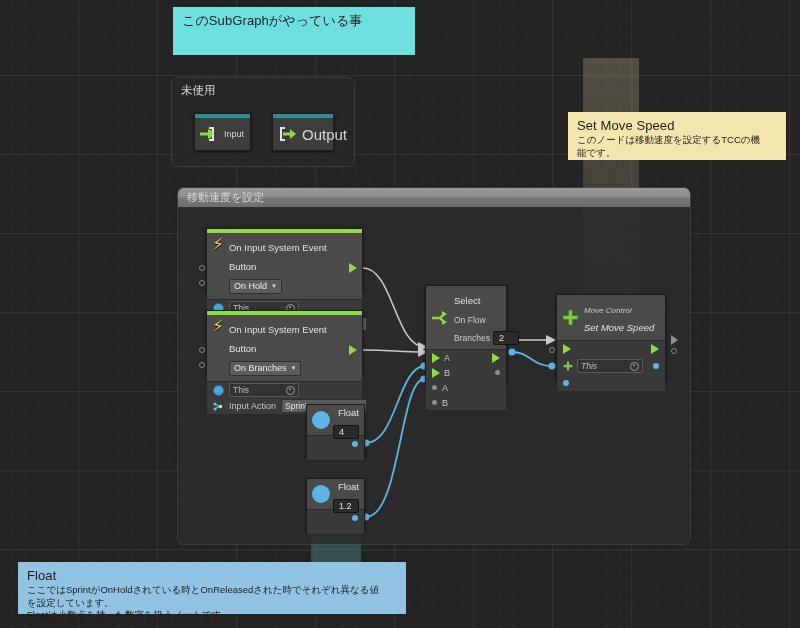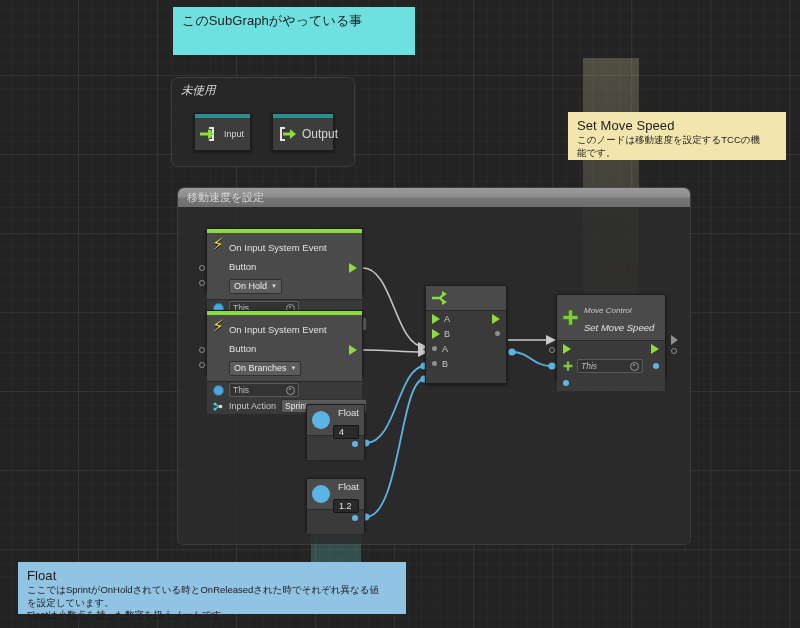--- a/index.html
+++ b/index.html
@@ -31,21 +31,21 @@
 
   
   .band{position:absolute;}
 
   
   .group{position:absolute;border-radius:6px;overflow:hidden;
          background:rgba(44,44,44,.80);box-shadow:0 0 0 1px rgba(90,90,90,.45);}
   .group-head{height:19px;line-height:19px;padding-left:9px;font-size:11px;color:#d8d8d8;
      background:linear-gradient(to bottom,#9a9a9a 0%,#8c8c8c 48%,#767676 52%,#6e6e6e 100%);}
   .group.small .group-head{background:none;color:#dcdcdc;font-size:11.5px;padding-top:2px;height:21px;line-height:21px;}
-  .group.small{background:rgba(40,40,40,.88);font-style:italic;}
+  .group.small{background:rgba(40,40,40,.88);}
 
   
   .node{position:absolute;background:#3b3b3b;border:1px solid #1c1c1c;
         box-shadow:0 1px 3px rgba(0,0,0,.55);box-sizing:border-box;}
   .node .accent{height:4px;width:100%;}
   .node .nhead{display:flex;align-items:flex-start;gap:5px;padding:4px 6px 5px 5px;background:#4a4a4a;}
   .node .ntitle{font-size:9.5px;color:#e2e2e2;line-height:17px;}
   .node .nsub{font-size:9.5px;color:#cfcfcf;line-height:12px;}
   .node .nbody{background:#3a3a3a;border-top:1px solid #2a2a2a;}
   .row{display:flex;align-items:center;gap:5px;padding:2px 6px;height:16px;box-sizing:border-box;}
@@ -110,21 +110,21 @@
   <div class="node" style="left:272px;top:113px;width:62px;height:38px;">
     <div class="accent" style="background:#2b8f8f;"></div>
     <div style="display:flex;align-items:center;gap:3px;padding:6px 4px;background:#3d3d3d;height:32px;box-sizing:border-box;">
       <span class="ico arrow-out">
         <svg width="22" height="16" viewBox="0 0 22 16">
           <path d="M8 2 L4 2 L4 14 L8 14" stroke="#e6e6e6" stroke-width="2" fill="none"></path>
           <path d="M6 8 H14" stroke="#8ddb3c" stroke-width="3" fill="none"></path>
           <path d="M13 3 L19 8 L13 13 Z" fill="#8ddb3c"></path>
         </svg>
       </span>
-      <span class="lbl" style="font-size:12px;color:#d6d6d6;">Output</span>
+      <span class="lbl" style="font-size:15px;color:#d6d6d6;">Output</span>
     </div>
   </div>
 
   <div class="group" style="left:178px;top:188px;width:512px;height:356px;">
     <div class="group-head">移動速度を設定</div>
   </div>
 
   <svg width="800" height="628" style="position:absolute;left:0;top:0;pointer-events:none;">
 
     <path d="M363 268 C 393 268, 395 347, 425 347" stroke="#c8c8c8" stroke-width="1.6" fill="none"></path>
@@ -232,20 +232,28 @@
   <span class="p-flow-out" style="position:absolute;left:349px;top:345px;"></span>
 
   <div class="node" style="left:425px;top:285px;width:82px;height:99px;">
     <div class="nhead" style="align-items:center;padding:4px 5px;">
       <span class="ico">
         <svg width="18" height="16" viewBox="0 0 18 16">
           <path d="M1 8 H9 M9 8 L13 4 M9 8 L13 12" stroke="#8ddb3c" stroke-width="2.4" fill="none"></path>
           <path d="M11 1 L16 4 L11 7 Z" fill="#8ddb3c"></path>
           <path d="M11 9 L16 12 L11 15 Z" fill="#8ddb3c"></path>
         </svg>
+      </span>
+      <span>
+        <span class="ntitle" style="font-size:9.5px;">Select</span><br>
+        <span class="nsub" style="font-size:8.5px;">On Flow</span><br>
+        <span style="display:inline-flex;align-items:center;gap:3px;">
+          <span class="nsub" style="font-size:8.5px;">Branches</span>
+          <span class="valuebox">2</span>
+        </span>
       </span>
     </div>
     <div class="nbody">
       <div class="row" style="justify-content:space-between;height:15px;">
         <span style="display:flex;align-items:center;gap:4px;">
           <span class="p-flow-in"></span>
           <span class="lbl">A</span>
         </span>
         <span class="p-flow-out"></span>
       </div>

